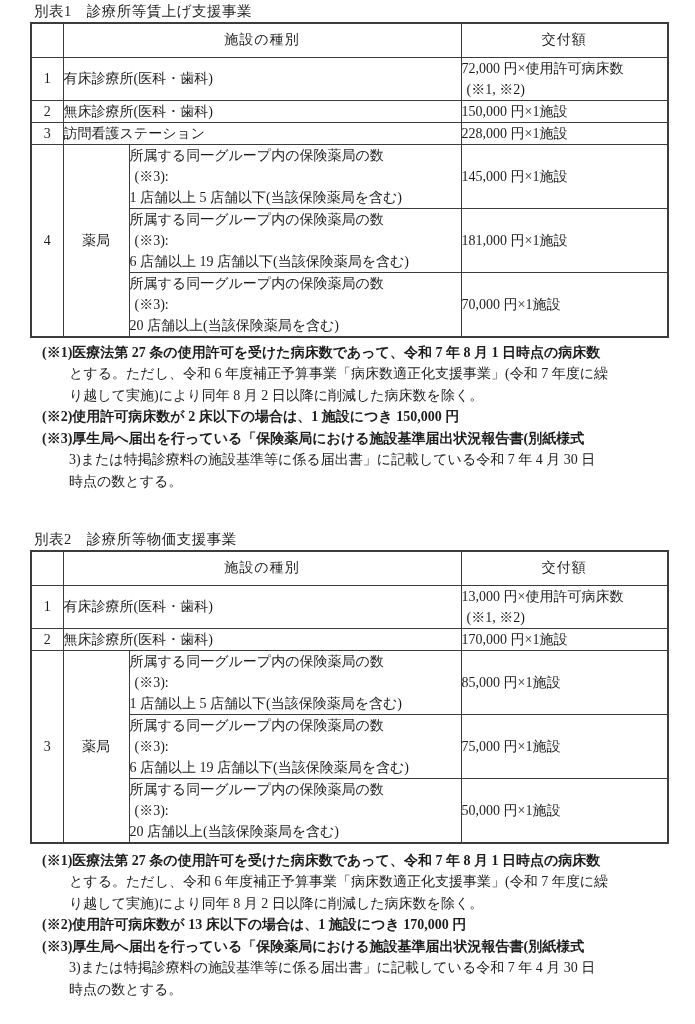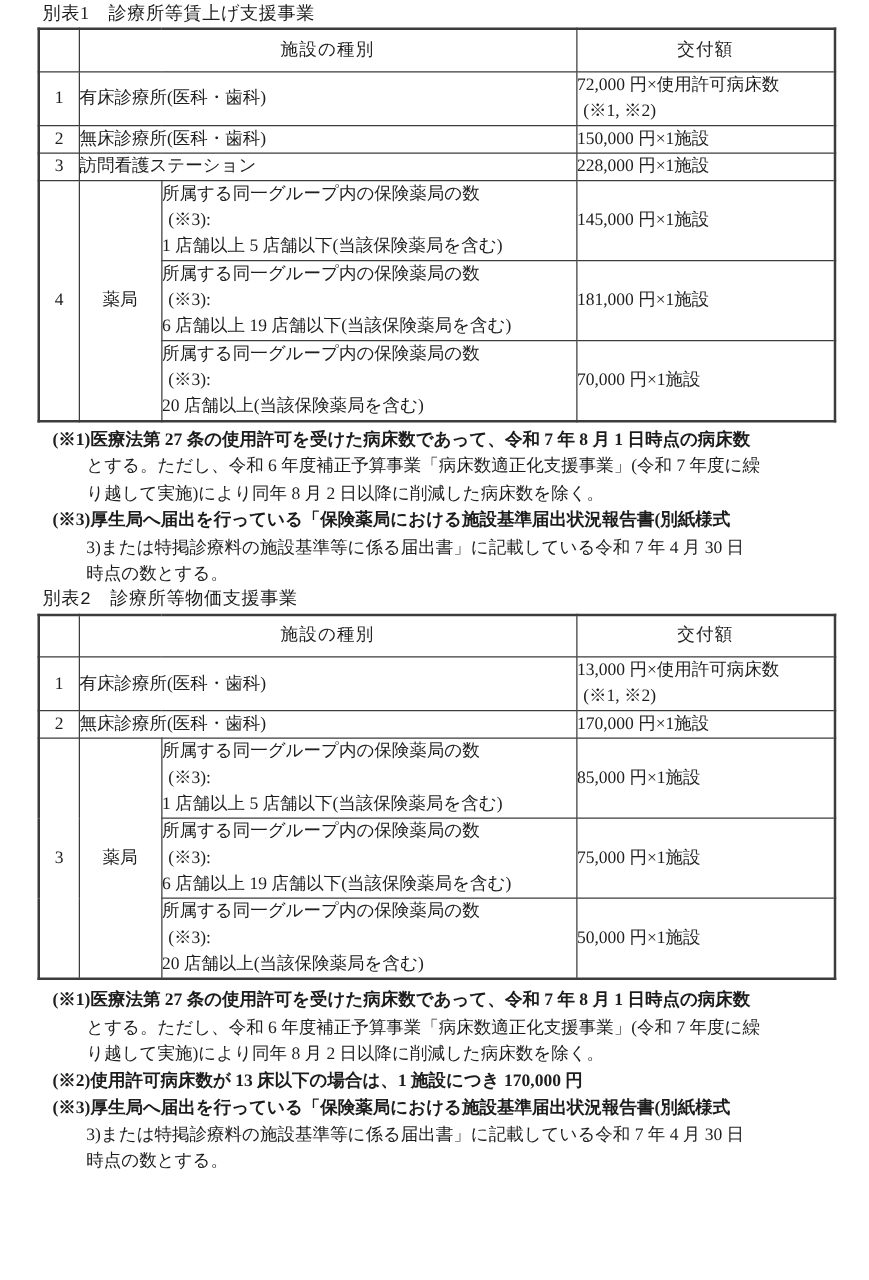--- a/index.html
+++ b/index.html
@@ -25,32 +25,32 @@
     border:1px solid #3c3c3c;
     font-size:14px;line-height:21px;
     vertical-align:middle;padding:0;overflow:hidden;
   }
   .h-head{height:34px;}
   .h-r1{height:42px;}
   .h-r{height:22px;}
   .h-sub{height:63px;}
 
   td.c-num{text-align:center;}
-  td.c-head{text-align:center;letter-spacing:1px;}
+  td.c-head{text-align:center;letter-spacing:1px;font-family:Liberation Mono, monospace;}
   td.c-fac{padding-left:8px;margin-top:33px;}
   td.c-pha{text-align:center;}
   td.c-sub{padding-left:5px;}
   td.c-amt{padding-left:6px;}
   .ln-indent{padding-left:5px;}
 
   .notes{margin-top:4px;font-size:14px;line-height:21.5px;}
   .note-first{margin-left:12px;font-weight:bold;}
   .note-cont{margin-left:39px;}
 
-  .sec2 .tbl-title{font-family:Liberation Mono, monospace;}
+  .sec2 .tbl-title{margin-top:38px;}
   .sec2 .notes{margin-top:6px;}
 </style>
 </head>
 <body>
 
 <div class="page">
 
   <section class="sec1">
     <h2 class="tbl-title">別表1　診療所等賃上げ支援事業</h2>
 
@@ -111,20 +111,21 @@
         </td>
         <td class="c-amt">70,000 円×1施設</td>
       </tr>
     </tbody>
       </table>
 
     <div class="notes">
       <div class="note-first">(※1)医療法第 27 条の使用許可を受けた病床数であって、令和 7 年 8 月 1 日時点の病床数</div>
       <div class="note-cont">とする。ただし、令和 6 年度補正予算事業「病床数適正化支援事業」(令和 7 年度に繰</div>
       <div class="note-cont">り越して実施)により同年 8 月 2 日以降に削減した病床数を除く。</div>
+      <div class="note-first">(※2)使用許可病床数が 2 床以下の場合は、1 施設につき 150,000 円</div>
       <div class="note-first">(※3)厚生局へ届出を行っている「保険薬局における施設基準届出状況報告書(別紙様式</div>
       <div class="note-cont">3)または特掲診療料の施設基準等に係る届出書」に記載している令和 7 年 4 月 30 日</div>
       <div class="note-cont">時点の数とする。</div>
     </div>
   </section>
 
   <section class="sec2">
     <h2 class="tbl-title">別表2　診療所等物価支援事業</h2>
 
     <table class="grid">

